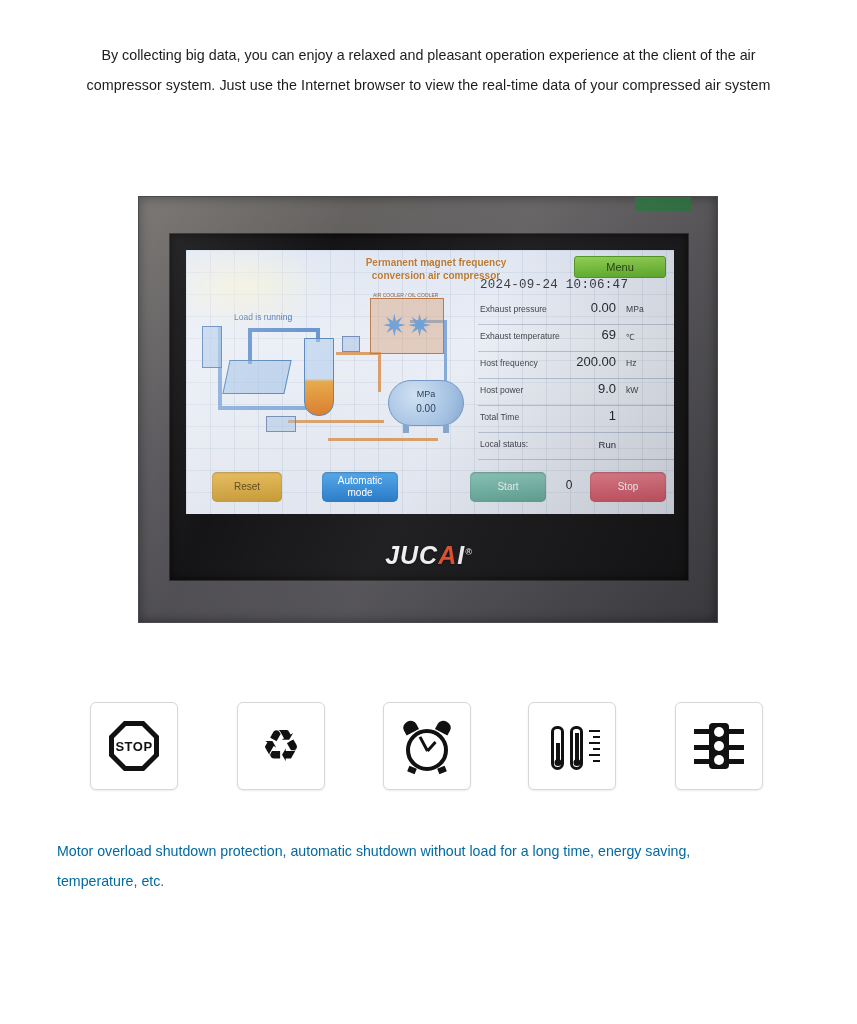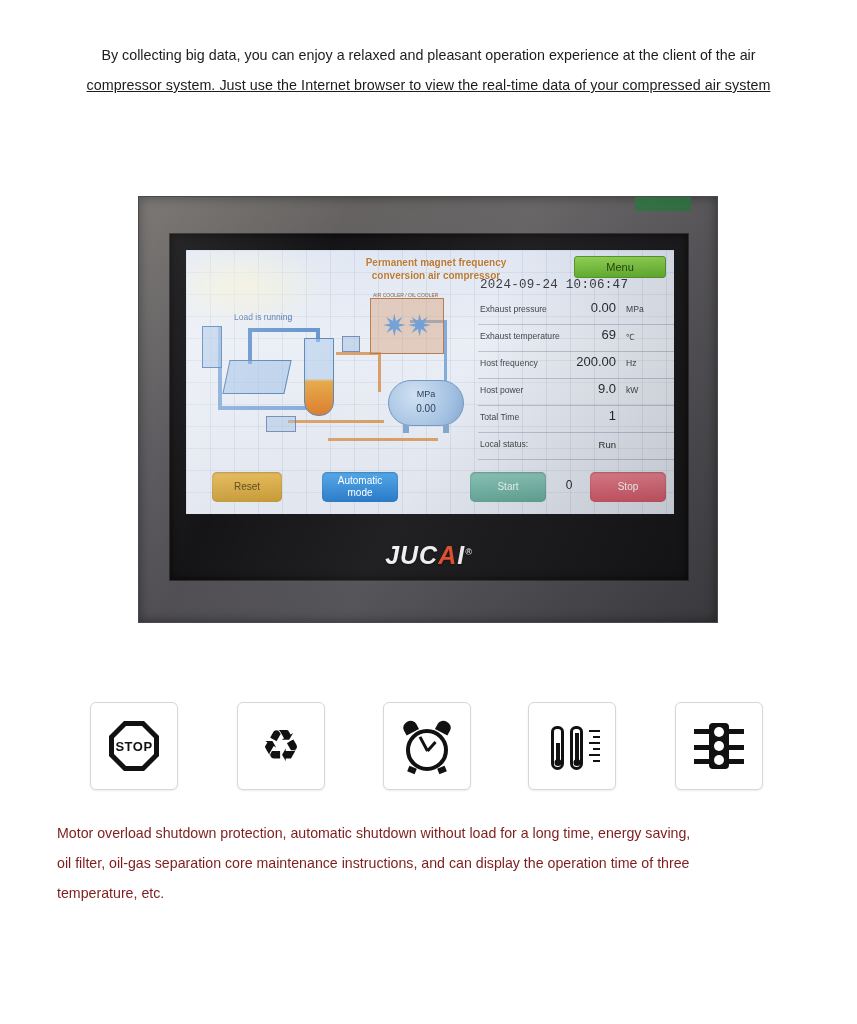--- a/index.html
+++ b/index.html
@@ -17,21 +17,21 @@
   .intro {
     position: absolute;
     left: 40px; top: 40px;
     width: 777px;
     text-align: center;
     font-size: 14.3px;
     line-height: 30px;
     color: #1c1c1c;
   }
   .intro .line { display: block; white-space: nowrap; }
-  .intro .line.l2 { letter-spacing: 0.05px; text-decoration: underline; }
+  .intro .line.l2 { letter-spacing: 0.05px; }
 
   
   .hmi-photo {
     position: absolute;
     left: 138px; top: 196px;
     width: 580px; height: 427px;
     background: linear-gradient(160deg,#6d6a66 0%, #58565a 40%, #46454a 100%);
     border: 1px solid #4a4a4c;
     box-shadow: inset 0 0 12px rgba(0,0,0,.45);
     overflow: hidden;
@@ -294,22 +294,22 @@
   }
   .traffic .arm.l1 { left: 2px; top: 10px; }
   .traffic .arm.r1 { right: 2px; top: 10px; }
   .traffic .arm.l2 { left: 2px; top: 26px; }
   .traffic .arm.r2 { right: 2px; top: 26px; }
   .traffic .arm.l3 { left: 2px; top: 40px; }
   .traffic .arm.r3 { right: 2px; top: 40px; }
 
   
   .outro {
-    position: absolute; left: 57px; top: 818px; width: 760px;
-    font-size: 14.2px; line-height: 30px; color: #7f1d1d;
+    position: absolute; left: 57px; top: 836px; width: 760px;
+    font-size: 14.2px; line-height: 30px; color: #0369a1;
   }
   .outro .line { display: block; white-space: nowrap; }
 </style>
 </head>
 <body>
 
 <div class="page">
 
   <div class="intro">
     <span class="line l1">By collecting big data, you can enjoy a relaxed and pleasant operation experience at the client of the air</span>
@@ -497,17 +497,16 @@
             <div class="lamp c"></div>
           </div>
         </div>
       </div>
     </div>
 
   </div>
 
   <div class="outro">
     <span class="line">Motor overload shutdown protection, automatic shutdown without load for a long time, energy saving,</span>
-    <span class="line">oil filter, oil-gas separation core maintenance instructions, and can display the operation time of three</span>
     <span class="line">temperature, etc.</span>
   </div>
 
 </div>
 
 </body></html>

